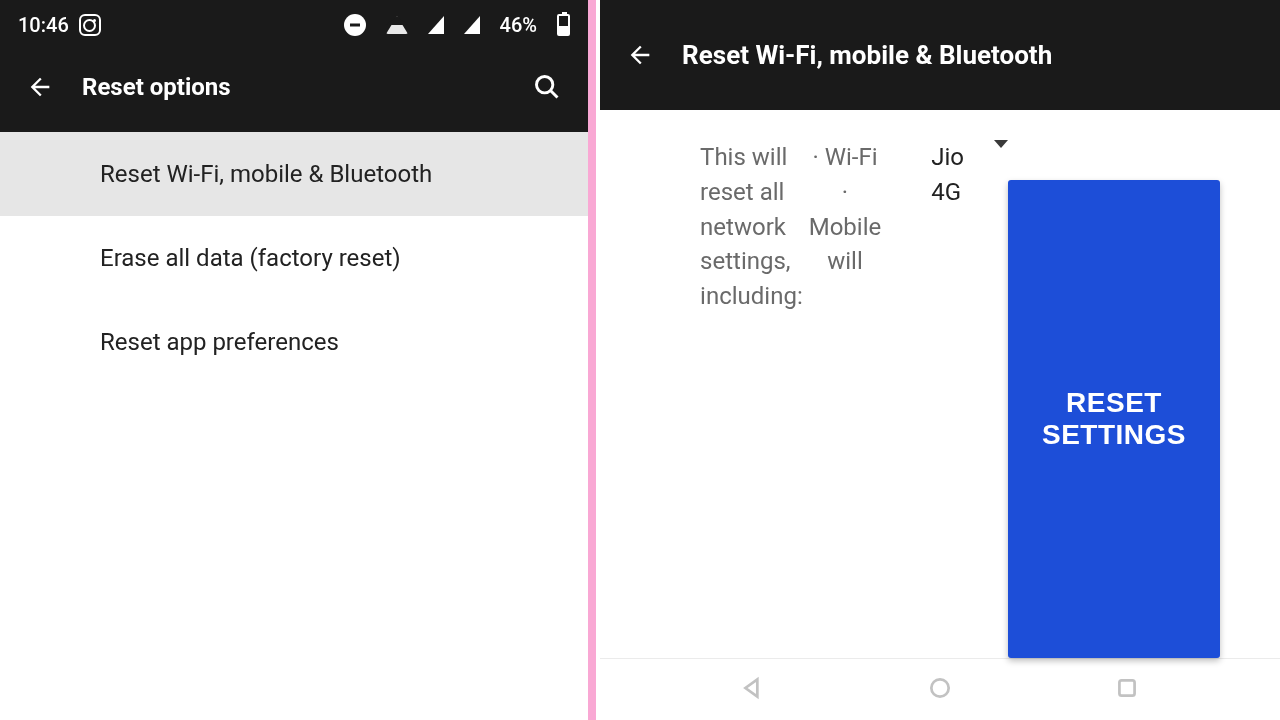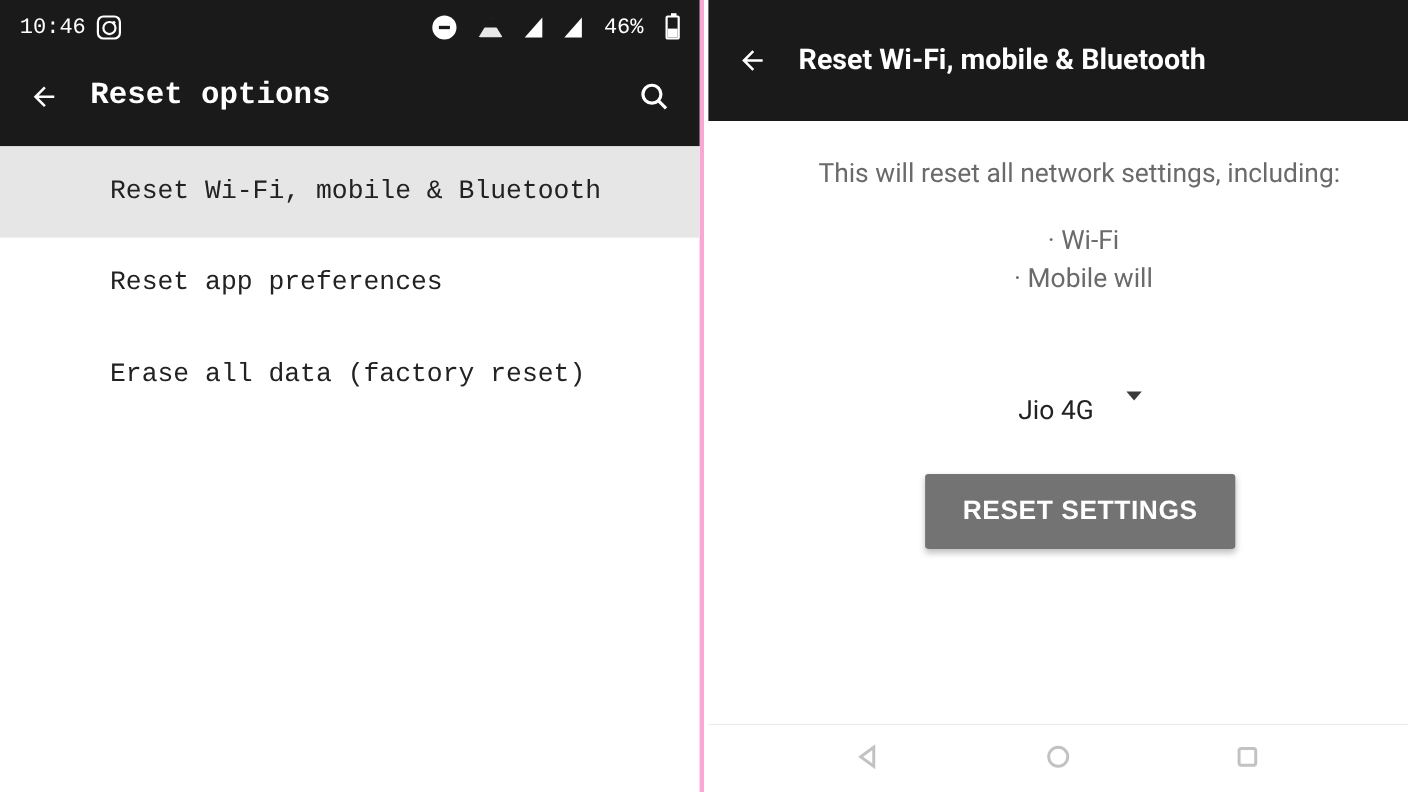--- a/index.html
+++ b/index.html
@@ -9,21 +9,21 @@
       height: 720px;
       display: flex;
       background: #fff;
     }
     .panel {
       flex: 1;
       display: flex;
       flex-direction: column;
       position: relative;
     }
-    .panel-left { border-right: 4px solid #f9a8d4; font-family: Liberation Mono, monospace; }
+    .panel-left { border-right: 8px solid #f9a8d4; }
     .panel-right { border-left: 4px solid #fff; }
 
     
     .statusbar {
       height: 50px;
       background: #1a1a1a;
       color: #fff;
       display: flex;
       align-items: center;
       justify-content: space-between;
@@ -103,21 +103,21 @@
       align-items: center;
       padding: 0 26px;
       gap: 28px;
     }
     .back-arrow {
       width: 28px; height: 28px;
       display: flex; align-items: center; justify-content: center;
     }
     .back-arrow svg { width: 28px; height: 28px; fill: #fff; }
     .appbar-title {
-      font-size: 28px;
+      font-size: 24px;
       font-weight: 700;
       flex: 1;
     }
     .appbar-right .appbar-title { font-size: 26px; }
     .search-icon {
       width: 30px; height: 30px;
       display: flex; align-items: center; justify-content: center;
     }
     .search-icon svg { width: 28px; height: 28px; stroke: #fff; stroke-width: 2.5; fill: none; }
 
@@ -129,44 +129,43 @@
     .list-item.highlighted { background: #e6e6e6; }
 
     
     .content-right {
       flex: 1;
       padding: 30px 60px 0 100px;
       color: #6a6a6a;
       font-size: 24px;
       line-height: 1.45;
       display: flex;
-      flex-direction: column;
     }
     .explain-text { margin-bottom: 26px; }
     .bullets { margin-left: 6px; margin-bottom: 36px; text-align: center; }
     .bullets div::before { content: "· "; }
     .spacer-flex { flex: 0 0 50px; }
     .sim-selector {
       display: flex;
       justify-content: center;
       gap: 30px;
       color: #222;
       font-size: 24px;
     }
     .dropdown-arrow {
       width: 0; height: 0;
       border-left: 7px solid transparent;
       border-right: 7px solid transparent;
       border-top: 8px solid #3a3a3a;
     }
     .reset-button {
       margin: 40px auto 0 auto;
-      background: #737373;
-      color: #fff;
-      font-size: 24px;
+      background: #1d4ed8;
+      color: #fff;
+      font-size: 28px;
       font-weight: 600;
       letter-spacing: 0.5px;
       padding: 20px 34px;
       border-radius: 3px;
       box-shadow: 0 3px 6px rgba(0,0,0,.25);
       border: none;
       cursor: pointer;
     }
 
     .navbar {
@@ -208,22 +207,22 @@
     <span class="appbar-title">Reset options</span>
     <span class="search-icon">
       <svg viewBox="0 0 24 24">
           <circle cx="10" cy="10" r="7"></circle>
           <line x1="21" y1="21" x2="15" y2="15"></line>
         </svg>
     </span>
   </div>
 
   <div class="list-item highlighted">Reset Wi-Fi, mobile &amp; Bluetooth</div>
+  <div class="list-item">Erase all data (factory reset)</div>
   <div class="list-item">Reset app preferences</div>
-  <div class="list-item">Erase all data (factory reset)</div>
 
 </div>
 
 <div class="panel panel-right">
 
   <div class="appbar-right">
     <span class="back-arrow">
       <svg viewBox="0 0 24 24">
           <path d="M20 11H7.8l5.6-5.6L12 4l-8 8 8 8 1.4-1.4L7.8 13H20z"></path>
         </svg>

